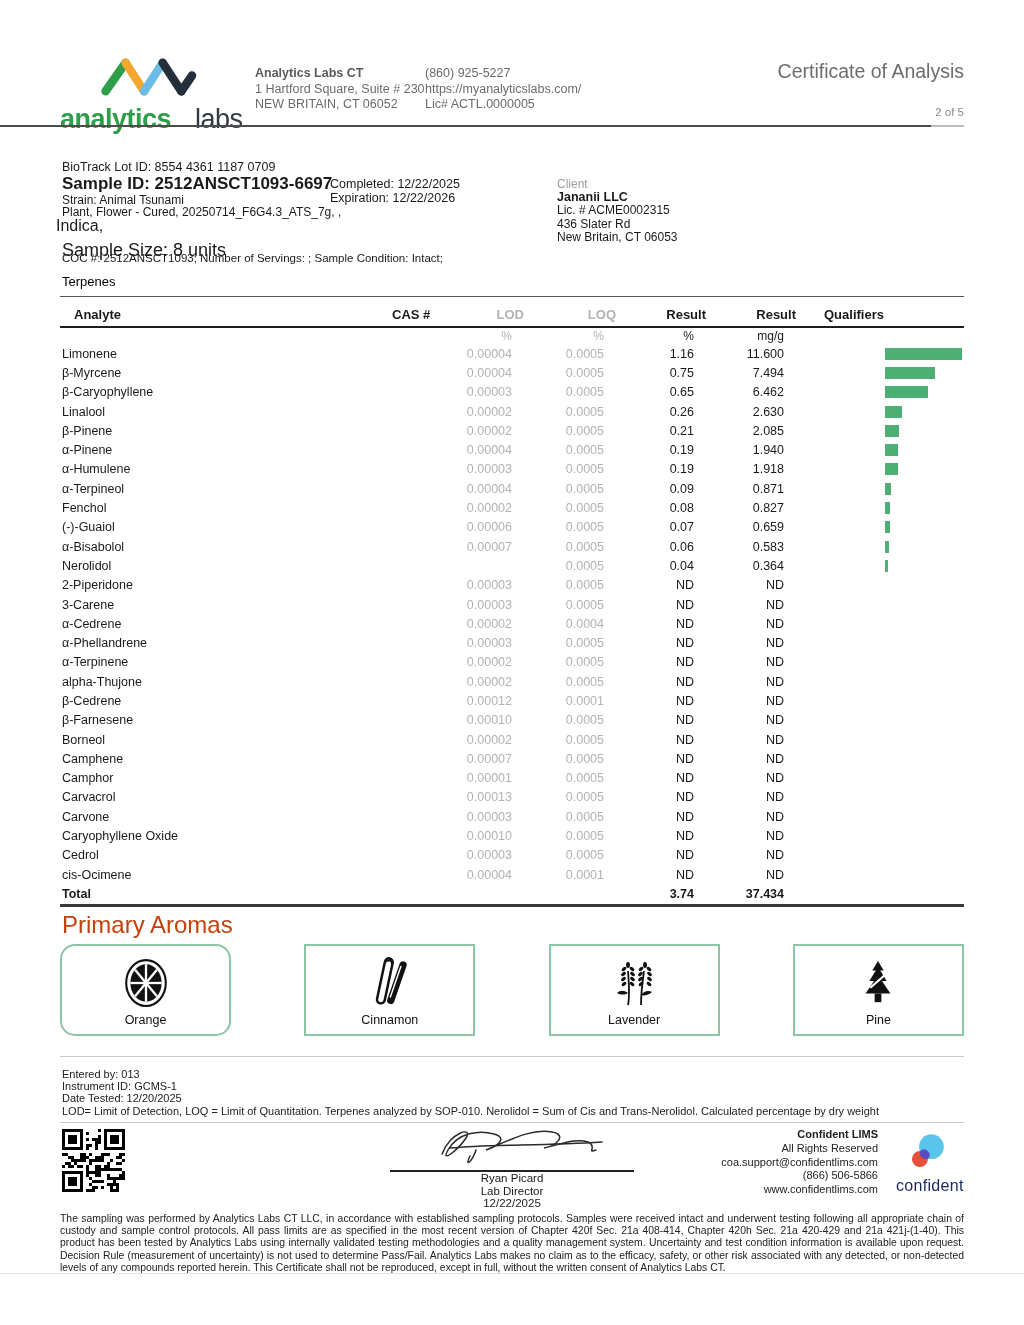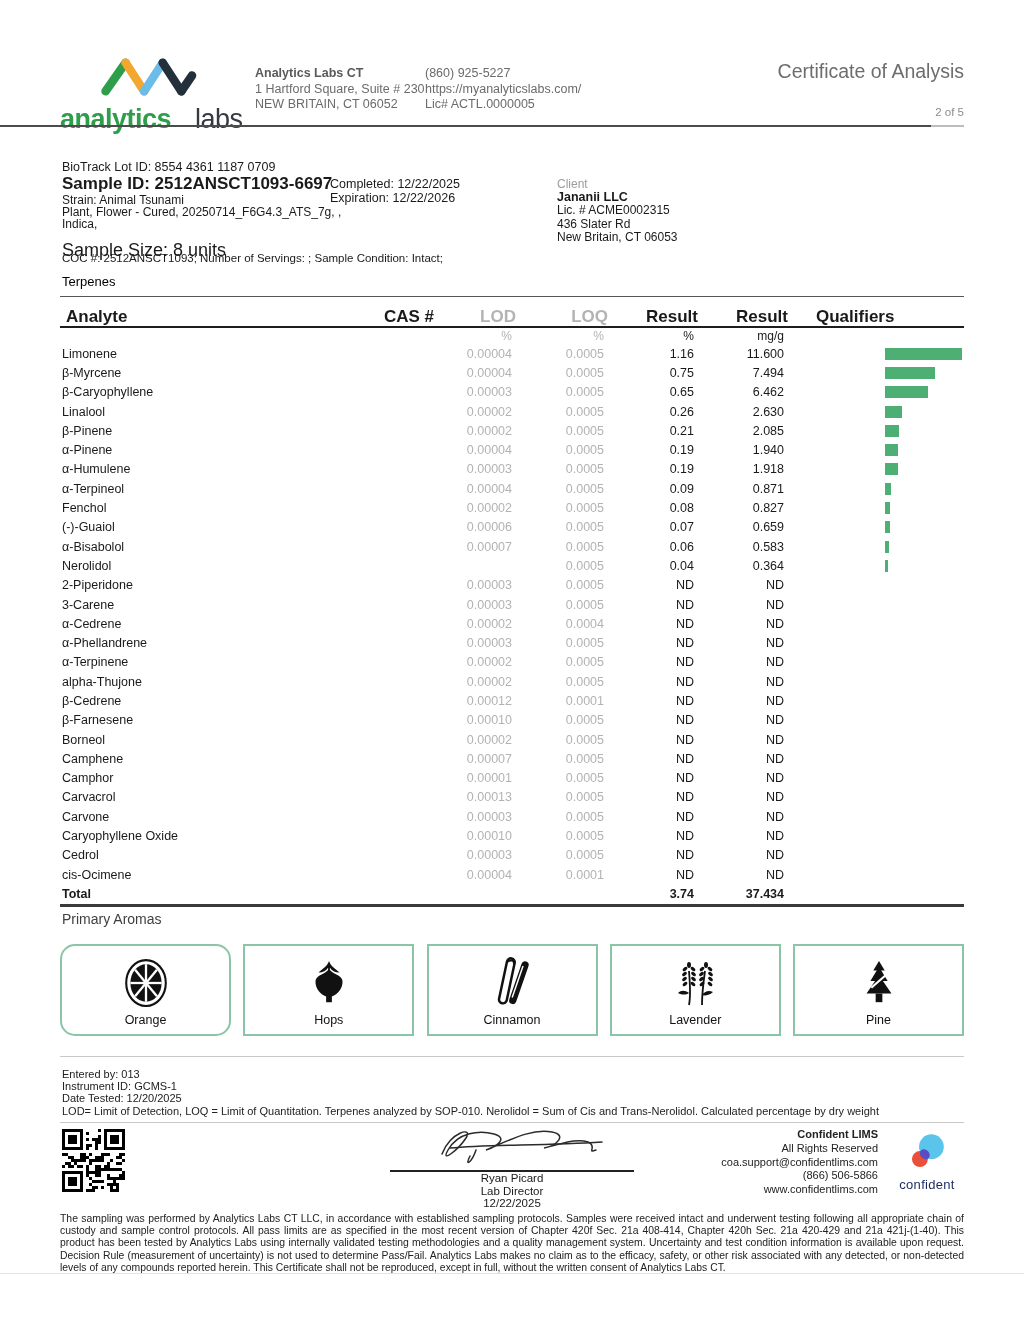--- a/index.html
+++ b/index.html
@@ -23,68 +23,68 @@
   .rule-grey-seg { left:931px; top:125px; width:33px; height:2px; background:#bdbdbd; }
 
   
   #product-name { left:62px; top:133px; font-size:20px; font-weight:700; }
   #biotrack { left:62px; top:160px; font-size:12.5px; }
   #sample-id { left:62px; top:174px; font-size:17px; font-weight:700; }
   #completed  { left:330px; top:177px; font-size:12.5px; }
   #expiration { left:330px; top:191px; font-size:12.5px; }
   #strain { left:62px; top:193px; font-size:12px; }
   #matrix { left:62px; top:205px; font-size:12px; }
-  #stype  { left:62px; top:217px; font-size:12px; }
+  #stype  { left:56px; top:217px; font-size:16px; }
   #sample-size { left:62px; top:240px; font-size:18px; }
   #coc { left:62px; top:252px; font-size:11.5px; }
   #client-block { left:557px; top:178px; font-size:12px; line-height:13.2px; }
   #client-label { color:#9c9c9c; }
   #client-name { font-weight:700; font-size:12.5px; }
 
   
   #terp-title { left:62px; top:274px; font-size:13px; color:#000000; }
   #terp-title-rule { left:60px; top:296px; width:904px; height:1px; background:#555; }
   .tgrid { display:grid; grid-template-columns:318px 52px 80px 92px 90px 90px 182px; align-items:center; }
-  #terp-head { left:64px; top:307px; width:904px; font-size:17px; font-weight:700; padding-left:2px; }
+  #terp-head { left:72px; top:307px; width:904px; font-size:13px; font-weight:700; padding-left:2px; }
   #terp-head .h-lod, #terp-head .h-loq { color:#b3b3b3; }
   #terp-head-rule { left:60px; top:326px; width:904px; height:2px; background:#1d1d1d; }
   #terp-units { left:60px; top:329px; width:904px; font-size:12px; padding-left:2px; }
   .ra { text-align:right; }
   .u-grey { color:#b3b3b3; }
   #terp-rows { left:60px; top:344px; width:904px; }
   .trow { height:19.3px; font-size:12.5px; padding-left:2px; }
   .trow .lod, .trow .loq { color:#b3b3b3; text-align:right; }
   .trow .pct, .trow .mgg { text-align:right; }
   .trow .qual { padding-left:101px; display:flex; align-items:center; }
   .bar { display:inline-block; height:12px; background:#4daf73; }
   #total-row { left:60px; top:884px; width:904px; height:20px; font-size:12.5px; font-weight:700; padding-left:2px; }
   #terp-bottom-rule { left:60px; top:904px; width:904px; height:3px; background:#3a3a3a; }
 
   
-  #aroma-title { left:62px; top:911px; font-size:14px; color:#404040; }
+  #aroma-title { left:62px; top:911px; font-size:24px; color:#c2410c; }
   #aroma-row { left:60px; top:944px; width:904px; display:flex; justify-content:space-between; }
   .aroma-box { width:171px; height:92px; border:2px solid #8cc5a5; display:flex; flex-direction:column; align-items:center; justify-content:flex-end; padding-bottom:7px; background:#fff; }
   .aroma-icon { height:56px; display:flex; align-items:center; justify-content:center; margin-bottom:2px; }
   .aroma-label { font-size:12.5px; color:#111; }
 
   
   .thin-rule { height:1px; background:#c9c9c9; width:904px; left:60px; }
   .meta-line { left:62px; font-size:11px; color:#222; }
   #disclaimer { left:60px; top:1213px; width:904px; font-size:10.4px; line-height:12.2px; color:#222; text-align:justify; }
   #bottom-rule { left:0; top:1273px; width:1024px; height:1px; background:#e3e3e3; }
 
   
   #qr { left:62px; top:1129px; }
   #sig-block { left:390px; top:1124px; width:244px; text-align:center; }
   #sig-line { width:244px; height:2px; background:#222; margin-top:0px; }
   #sig-name, #sig-title, #sig-date { font-size:11.5px; line-height:11.5px; margin-top:1px; }
   #lims-block { right:146px; top:1128px; text-align:right; font-size:11px; line-height:13.8px; color:#222; }
   #lims-block .lims-name { font-weight:700; }
   #confident-logo { left:896px; top:1132px; width:62px; text-align:center; }
-  #confident-word { font-size:13px; color:#1b2a5e; letter-spacing:0.3px; margin-top:1px; }
+  #confident-word { font-size:16px; color:#1b2a5e; letter-spacing:0.3px; margin-top:1px; }
 </style>
 </head>
 <body>
 
 <div id="page">
 
   <div class="abs" id="logo-block">
     <svg width="100" height="50" viewBox="0 0 140 64">
       <g stroke-width="12" stroke-linecap="round" fill="none">
         <line x1="12" y1="52" x2="40" y2="12" stroke="#2e9e4a"></line>
@@ -455,29 +455,20 @@
             <g stroke="#fff" stroke-width="2.2">
               <line x1="24" y1="6" x2="24" y2="42"></line>
               <line x1="9" y1="24" x2="39" y2="24"></line>
               <line x1="13.5" y1="11.3" x2="34.5" y2="36.7"></line>
               <line x1="34.5" y1="11.3" x2="13.5" y2="36.7"></line>
             </g>
             <circle cx="24" cy="24" r="2.4" fill="#fff"></circle>
           </svg>
         </span>
         <span class="aroma-label">Orange</span>
-      </div>
-      <div class="aroma-box" style="border-color: rgb(140, 197, 165);">
-        <span class="aroma-icon">
-          <svg width="46" height="50" viewBox="0 0 48 48">
-            <path fill="#111" d="M24 1 C22 7 17 9 13 13 C18 13 21 11 23 8 C23 11 24 13 24 13 C24 13 25 11 25 8 C27 11 30 13 35 13 C31 9 26 7 24 1 Z"></path>
-            <path fill="#111" d="M24 9 C20 15 12 15 10 21 C9 29 15 36 21 38 L21 44 L27 44 L27 38 C33 36 39 29 38 21 C36 15 28 15 24 9 Z"></path>
-          </svg>
-        </span>
-        <span class="aroma-label">Hops</span>
       </div>
       <div class="aroma-box" style="border-color: rgb(140, 197, 165);">
         <span class="aroma-icon">
           <svg width="50" height="54" viewBox="0 0 48 50">
             <g transform="rotate(12 24 25)">
               <rect x="15" y="2" width="7.5" height="44" rx="3.7" fill="#fff" stroke="#111" stroke-width="2.4"></rect>
               <path d="M15.5 6 C18 3 22 3 22 7" stroke="#111" stroke-width="2" fill="none"></path>
             </g>
             <g transform="rotate(19 30 25)">
               <rect x="27" y="3" width="7" height="43" rx="3.5" fill="#111"></rect>

